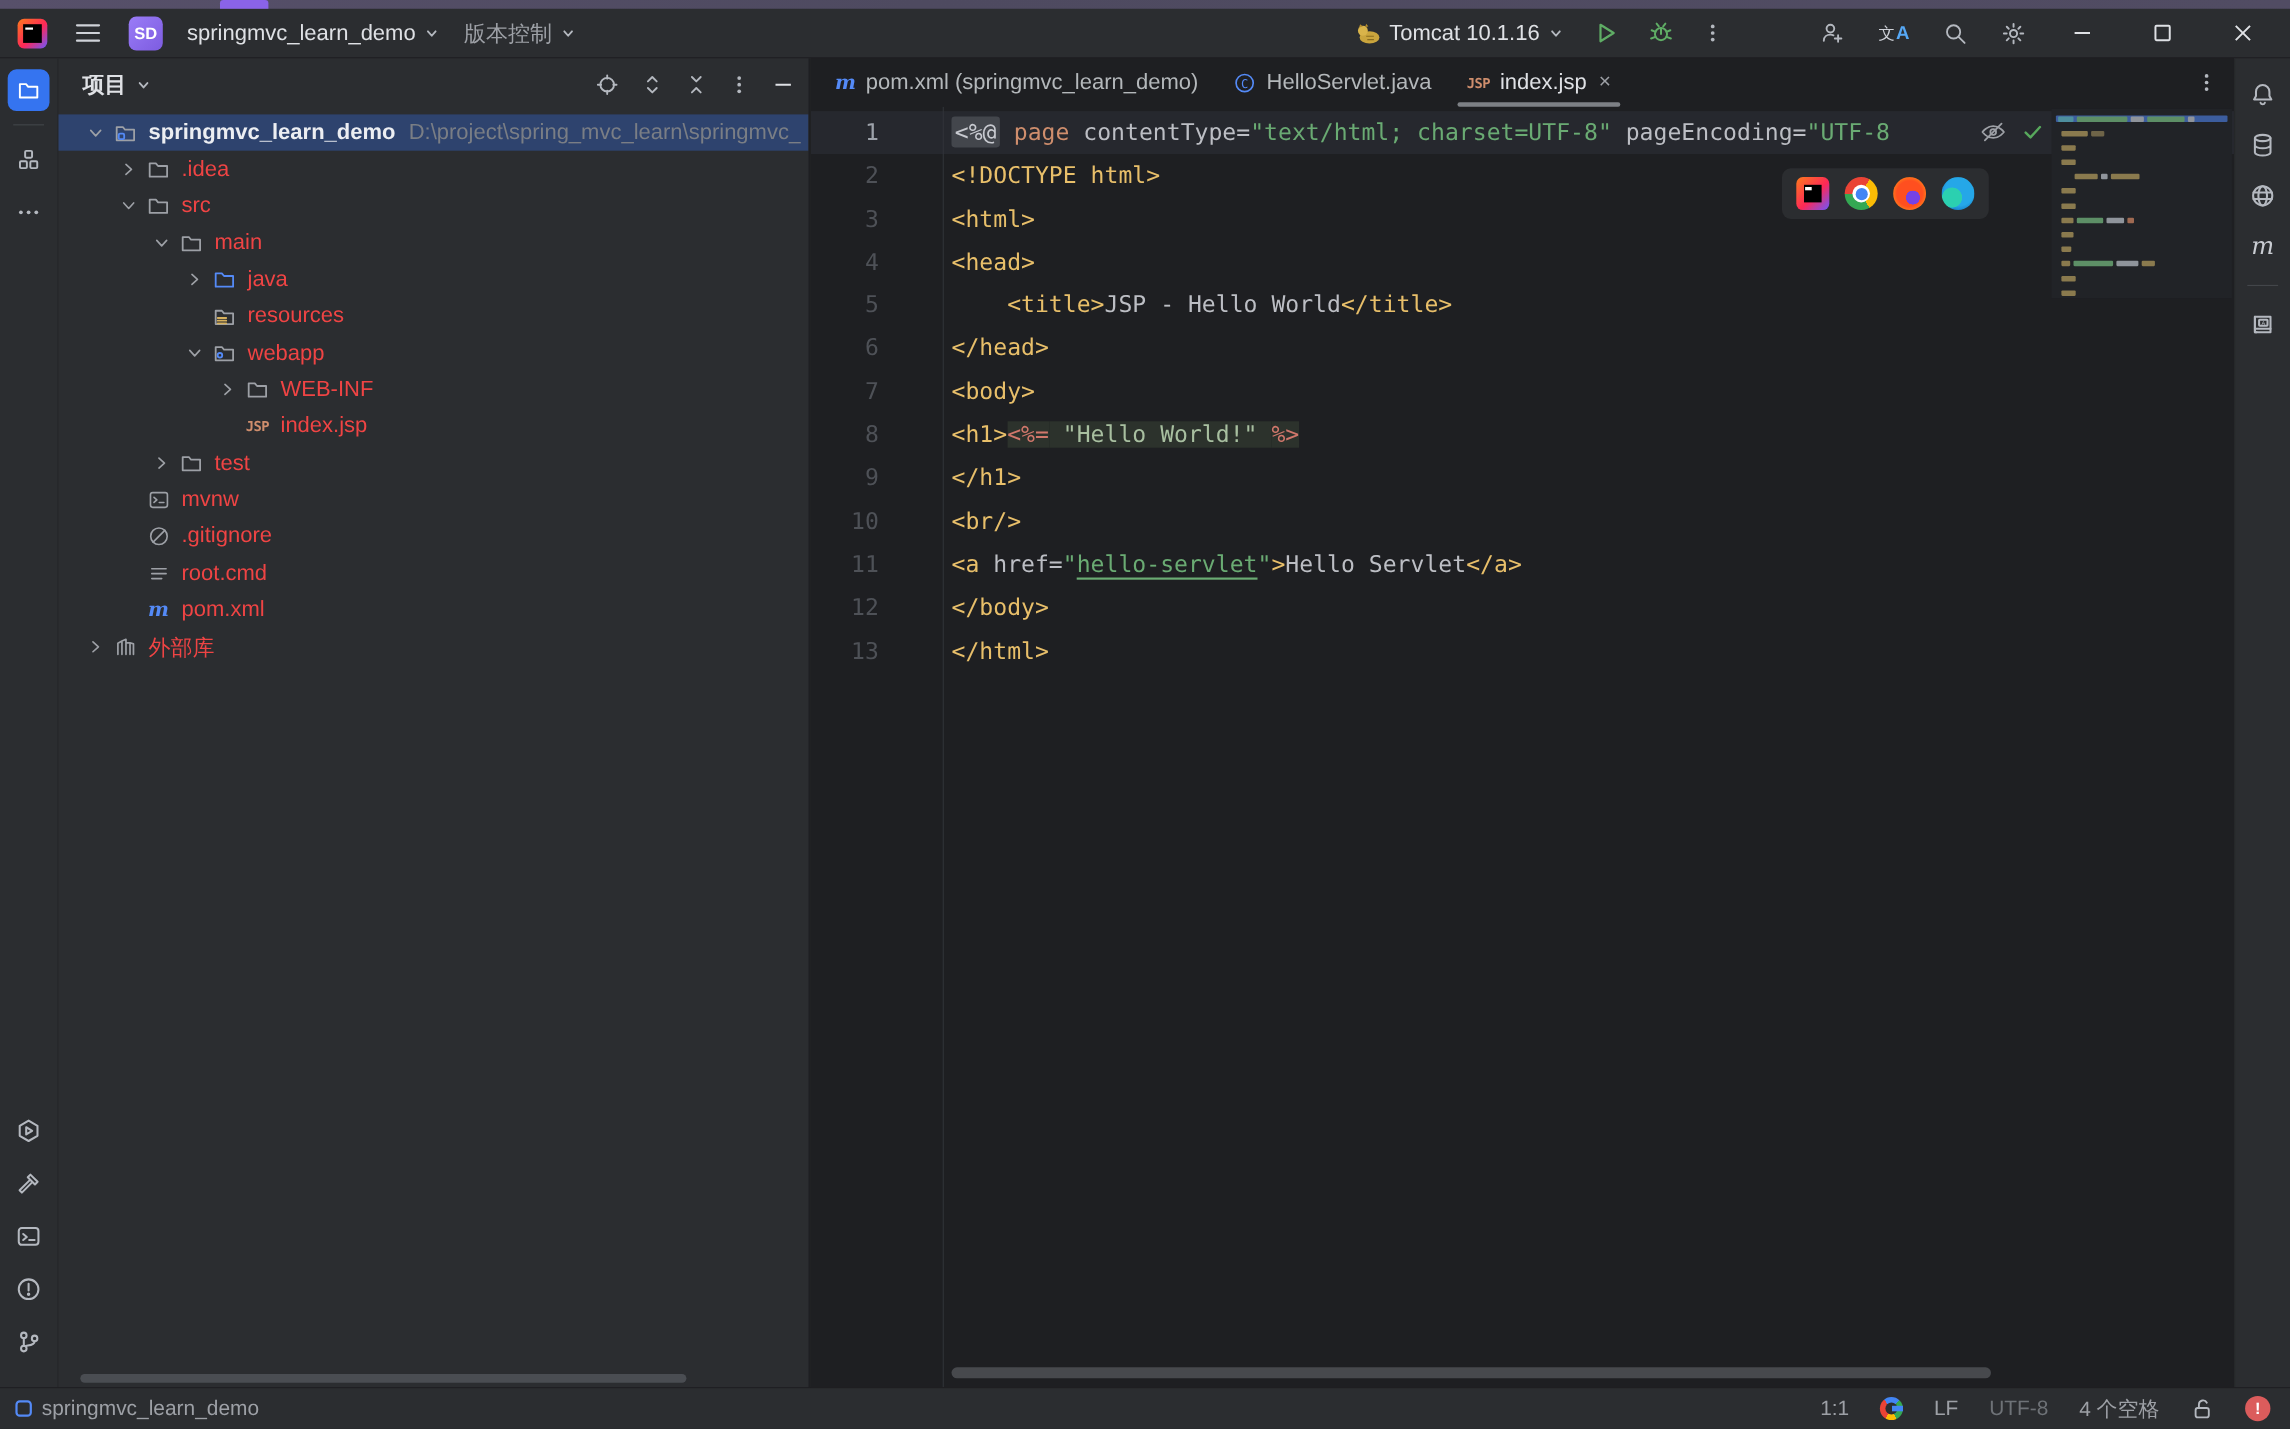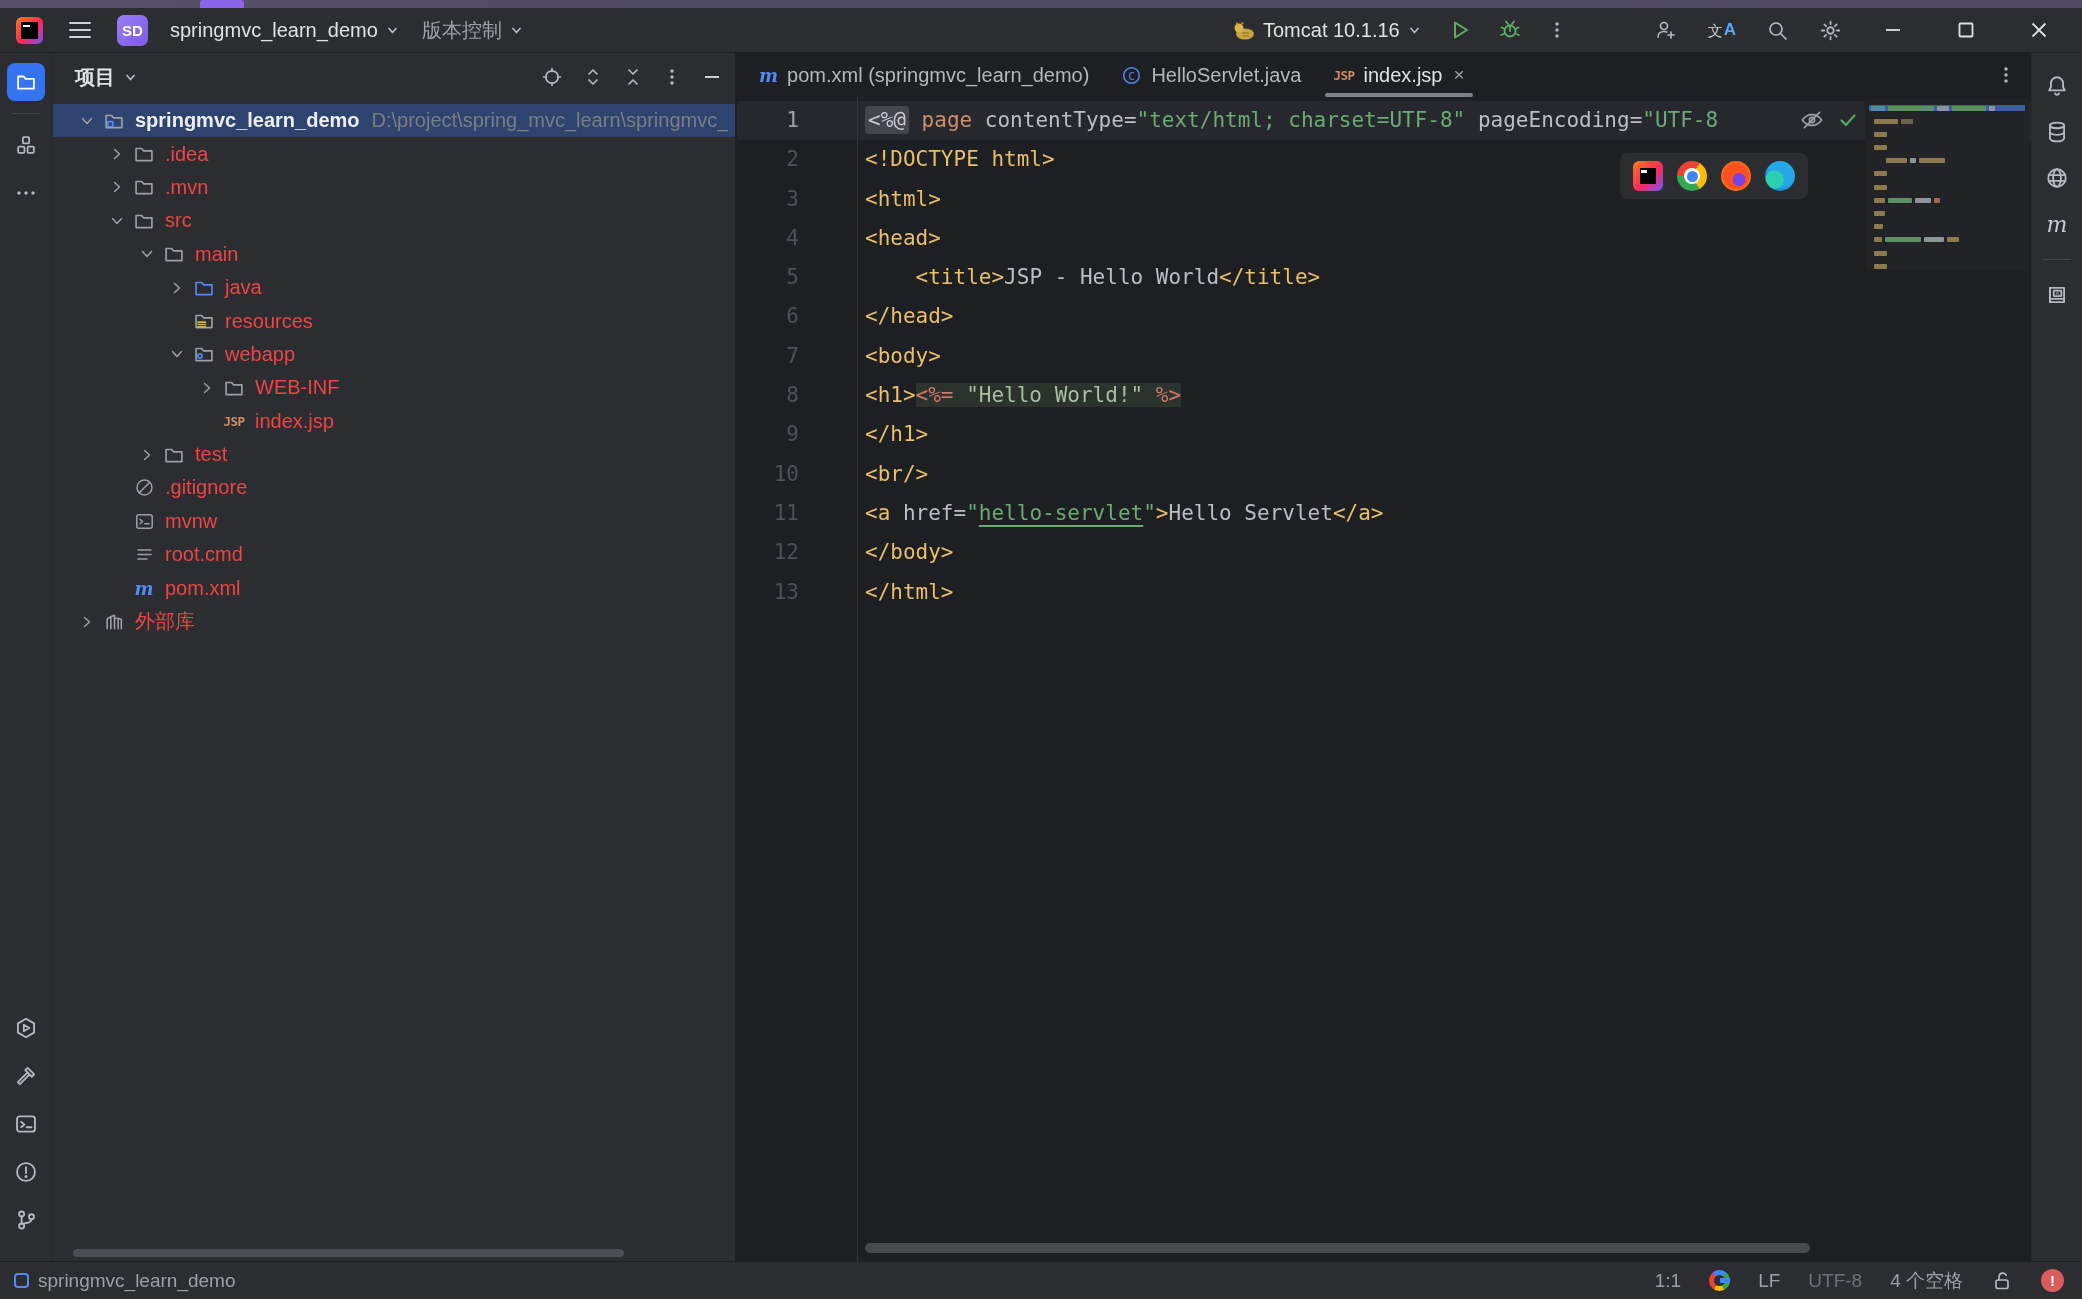--- a/index.html
+++ b/index.html
@@ -354,33 +354,20 @@
           <span class="ticon">
             <svg width="22" height="22" viewBox="0 0 20 20" stroke="#9da0a6" stroke-width="1.5" fill="none" stroke-linecap="round" stroke-linejoin="round">
               <path d="M2.8 16v-11h5.1l1.8 2.2h7.5V16z"></path>
             </svg>
           </span>
           <span class="tlabel">.idea</span>
         </div>
         <div class="trow" style="padding-left: 50px;">
           <span class="tchev">
             <svg width="16" height="16" viewBox="0 0 16 16" stroke="#9da0a6" stroke-width="1.5" fill="none" stroke-linecap="round" stroke-linejoin="round">
-              <path d="M5.5 3.5l5 4.5-5 4.5"></path>
-            </svg>
-          </span>
-          <span class="ticon">
-            <svg width="22" height="22" viewBox="0 0 20 20" stroke="#9da0a6" stroke-width="1.5" fill="none" stroke-linecap="round" stroke-linejoin="round">
-              <path d="M2.8 16v-11h5.1l1.8 2.2h7.5V16z"></path>
-            </svg>
-          </span>
-          <span class="tlabel">.mvn</span>
-        </div>
-        <div class="trow" style="padding-left: 50px;">
-          <span class="tchev">
-            <svg width="16" height="16" viewBox="0 0 16 16" stroke="#9da0a6" stroke-width="1.5" fill="none" stroke-linecap="round" stroke-linejoin="round">
               <path d="M3.5 5.5l4.5 5 4.5-5"></path>
             </svg>
           </span>
           <span class="ticon">
             <svg width="22" height="22" viewBox="0 0 20 20" stroke="#9da0a6" stroke-width="1.5" fill="none" stroke-linecap="round" stroke-linejoin="round">
               <path d="M2.8 16v-11h5.1l1.8 2.2h7.5V16z"></path>
             </svg>
           </span>
           <span class="tlabel">src</span>
         </div>
@@ -459,40 +446,40 @@
             <svg width="16" height="16" viewBox="0 0 16 16" stroke="#9da0a6" stroke-width="1.5" fill="none" stroke-linecap="round" stroke-linejoin="round">
               <path d="M5.5 3.5l5 4.5-5 4.5"></path>
             </svg>
           </span>
           <span class="ticon">
             <svg width="22" height="22" viewBox="0 0 20 20" stroke="#9da0a6" stroke-width="1.5" fill="none" stroke-linecap="round" stroke-linejoin="round">
               <path d="M2.8 16v-11h5.1l1.8 2.2h7.5V16z"></path>
             </svg>
           </span>
           <span class="tlabel">test</span>
+        </div>
+        <div class="trow" style="padding-left: 50px;">
+          <span class="tchev"></span>
+          <span class="ticon">
+            <svg width="21" height="21" viewBox="0 0 21 21" stroke="#9da0a6" stroke-width="1.5" fill="none" stroke-linecap="round" stroke-linejoin="round">
+              <rect x="2.8" y="3.8" width="15.4" height="13.4" rx="2"></rect>
+              <path d="M6 8.2l2.6 2.3L6 12.8M10.8 12.8h4.2"></path>
+            </svg>
+          </span>
+          <span class="tlabel">mvnw</span>
         </div>
         <div class="trow" style="padding-left: 50px;">
           <span class="tchev"></span>
           <span class="ticon">
             <svg width="21" height="21" viewBox="0 0 21 21" stroke="#9da0a6" stroke-width="1.5" fill="none" stroke-linecap="round" stroke-linejoin="round">
               <circle cx="10.5" cy="10.5" r="7.5"></circle>
               <path d="M5.2 15.8L15.8 5.2"></path>
             </svg>
           </span>
           <span class="tlabel">.gitignore</span>
-        </div>
-        <div class="trow" style="padding-left: 50px;">
-          <span class="tchev"></span>
-          <span class="ticon">
-            <svg width="21" height="21" viewBox="0 0 21 21" stroke="#9da0a6" stroke-width="1.5" fill="none" stroke-linecap="round" stroke-linejoin="round">
-              <rect x="2.8" y="3.8" width="15.4" height="13.4" rx="2"></rect>
-              <path d="M6 8.2l2.6 2.3L6 12.8M10.8 12.8h4.2"></path>
-            </svg>
-          </span>
-          <span class="tlabel">mvnw</span>
         </div>
         <div class="trow" style="padding-left: 50px;">
           <span class="tchev"></span>
           <span class="ticon">
             <svg width="21" height="21" viewBox="0 0 21 21" stroke="#9da0a6" stroke-width="1.5" fill="none" stroke-linecap="round" stroke-linejoin="round">
               <path d="M4 6h13M4 10.5h13M4 15h9"></path>
             </svg>
           </span>
           <span class="tlabel">root.cmd</span>
         </div>

